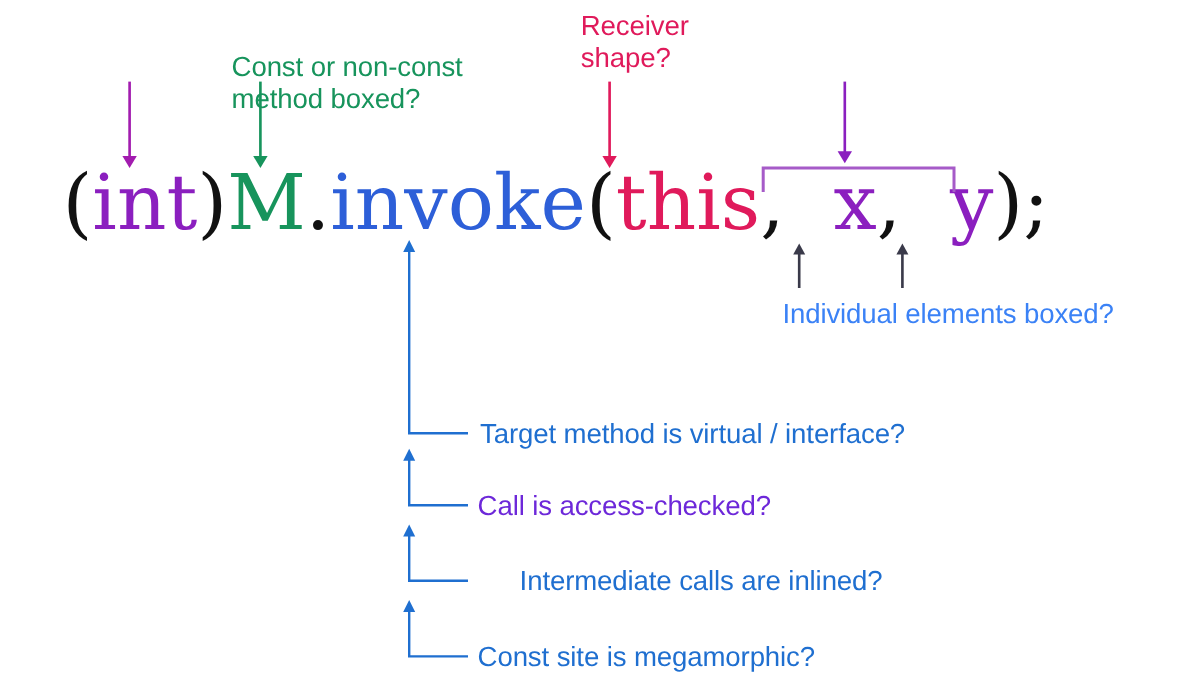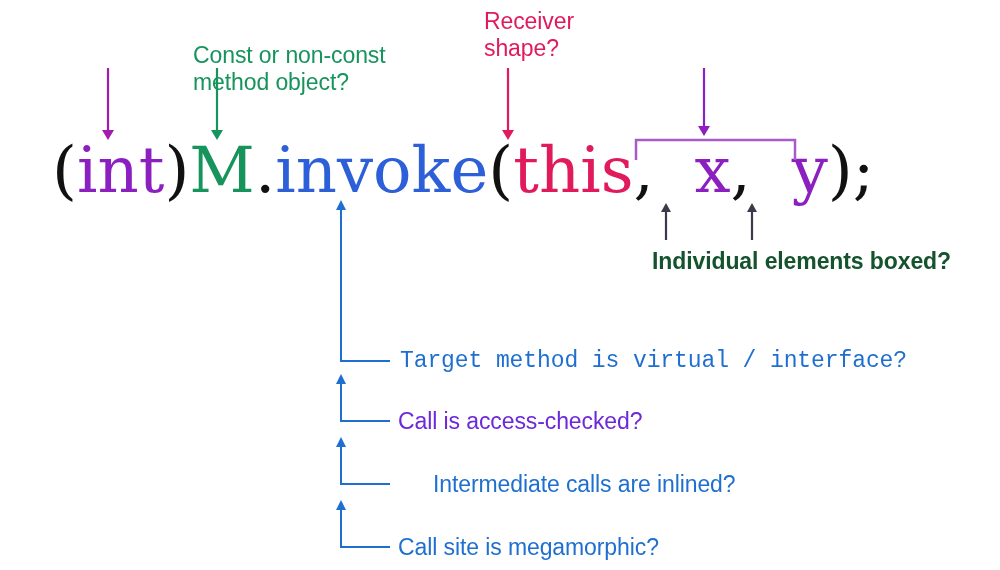--- a/index.html
+++ b/index.html
@@ -55,29 +55,29 @@
   }
   #code-line span { font-family: "DejaVu Serif", "Liberation Serif", serif; }
 </style>
 </head>
 <body>
 
 <div id="stage">
 
   <div id="code-line"><span style="color: rgb(17, 17, 17);">(</span><span style="color: rgb(139, 31, 191);">int</span><span style="color: rgb(17, 17, 17);">)</span><span style="color: rgb(23, 148, 92);">M</span><span style="color: rgb(17, 17, 17);">.</span><span style="color: rgb(45, 95, 216);">invoke</span><span style="color: rgb(17, 17, 17);">(</span><span style="color: rgb(224, 26, 91);">this</span><span style="color: rgb(17, 17, 17);">, </span><span style="color: rgb(139, 31, 191);"> x</span><span style="color: rgb(17, 17, 17);">, </span><span style="color: rgb(139, 31, 191);"> y</span><span style="color: rgb(17, 17, 17);">)</span><span style="color: rgb(17, 17, 17);">;</span></div>
 
-  <div class="annot" id="ann-1" style="left: 193px; top: 8px; color: rgb(23, 148, 92); margin-top: 34px;"><div>Const or non-const</div><div>method object?</div></div>
+  <div class="annot" id="ann-1" style="left: 193px; top: 8px; color: rgb(23, 148, 92); margin-top: 34px;"><div>Const or non-const</div><div>method boxed?</div></div>
   <div class="annot" id="ann-2" style="left: 484px; top: 8px; color: rgb(224, 26, 91);"><div>Receiver</div><div>shape?</div></div>
 
-  <div class="annot" id="ann-elem" style="left: 652px; top: 248px; color: #14532d; font-weight: bold;">Individual elements boxed?</div>
+  <div class="annot" id="ann-elem" style="left: 652px; top: 248px; color: #3b82f6;">Individual elements boxed?</div>
 
-  <div class="annot-blue" id="bann-0" style="left: 400px; top: 348px; color: rgb(31, 111, 208); font-family: Liberation Mono, monospace;">Target method is virtual / interface?</div>
+  <div class="annot-blue" id="bann-0" style="left: 400px; top: 348px; color: rgb(31, 111, 208);">Target method is virtual / interface?</div>
   <div class="annot-blue" id="bann-1" style="left: 398px; top: 408px; color: #6d28d9;">Call is access-checked?</div>
   <div class="annot-blue" id="bann-2" style="left: 398px; top: 471px; color: rgb(31, 111, 208); margin-left: 35px;">Intermediate calls are inlined?</div>
-  <div class="annot-blue" id="bann-3" style="left: 398px; top: 534px; color: rgb(31, 111, 208);">Call site is megamorphic?</div>
+  <div class="annot-blue" id="bann-3" style="left: 398px; top: 534px; color: rgb(31, 111, 208);">Const site is megamorphic?</div>
 
   <svg class="overlay" id="connectors" viewBox="0 0 1000 570">
       <line x1="108" y1="68" x2="108" y2="132" stroke="#A21CAF" stroke-width="2.2"></line>
       <polygon points="102,130 114,130 108,140" fill="#A21CAF"></polygon>
       <line x1="217" y1="68" x2="217" y2="132" stroke="#17945C" stroke-width="2.2"></line>
       <polygon points="211,130 223,130 217,140" fill="#17945C"></polygon>
       <line x1="508" y1="68" x2="508" y2="132" stroke="#E01A5B" stroke-width="2.2"></line>
       <polygon points="502,130 514,130 508,140" fill="#E01A5B"></polygon>
       <line x1="704" y1="68" x2="704" y2="128" stroke="#8B1FBF" stroke-width="2.2"></line>
       <polygon points="698,126 710,126 704,136" fill="#8B1FBF"></polygon>

